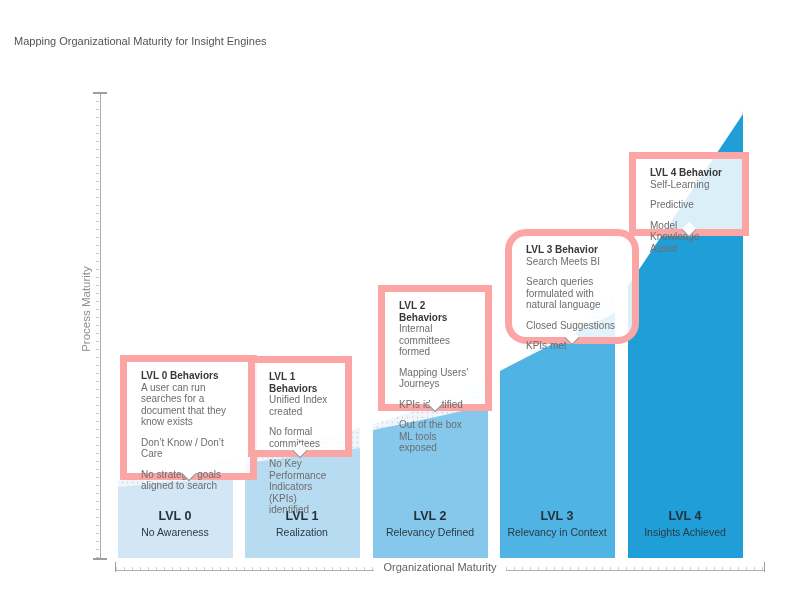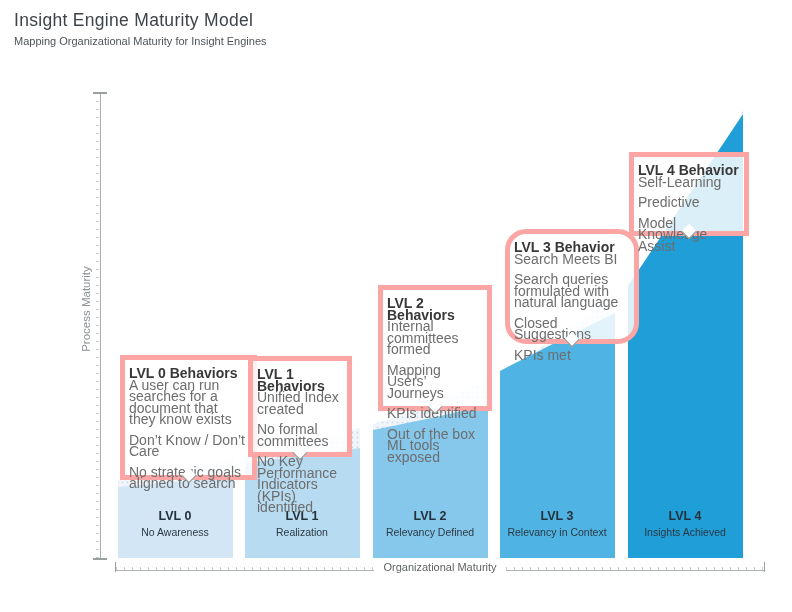--- a/index.html
+++ b/index.html
@@ -34,43 +34,42 @@
     background-image:
       linear-gradient(#adb3b0,#adb3b0),
       repeating-linear-gradient(90deg,#c9cecb 0 1px,transparent 1px 8px);
     background-size:100% 1px,100% 3px;
     background-position:left bottom,left top;
     background-repeat:no-repeat,repeat-x;}
   .x-label{font-size:11px;color:#5f6561;white-space:nowrap;padding-bottom:3px;}
   .haxis-capl,.haxis-capr{position:absolute;top:562px;width:1px;height:10px;background:#9aa09d;}
   .haxis-capl{left:115px;} .haxis-capr{left:764px;}
   
-  .callout{position:absolute;background:rgba(255,255,255,.84);border:5px solid #fca5a5;
-    padding:8px 4px;box-sizing:border-box;font-size:14px;line-height:11.5px;color:#6d6d6d;}
+  .callout{position:absolute;background:rgba(255,255,255,.84);border:7px solid #fca5a5;
+    padding:8px 14px;box-sizing:border-box;font-size:10px;line-height:11.5px;color:#6d6d6d;}
   .callout .bx-title{font-weight:bold;color:#383838;}
   .callout .item{margin-top:9px;}
   .callout .item.first{margin-top:0;}
   .notch{position:absolute;bottom:-6px;left:50%;width:10px;height:10px;
     transform:translateX(-50%) rotate(45deg);background:#fefefe;
     border-right:1px solid #8c8c8c;border-bottom:1px solid #8c8c8c;}
   #box0{left:120px;top:355px;width:137px;height:125px;}
   #box1{left:248px;top:356px;width:104px;height:101px;}
   #box2{left:378px;top:285px;width:114px;height:126px;}
   #box3{left:505px;top:229px;width:134px;height:115px;border-radius:21px;}
   #box4{left:629px;top:152px;width:120px;height:84px;}
   .bar-lvl{font-size:12.5px;font-weight:600;fill:#24313a;}
   .bar-sub{font-size:10.5px;font-weight:400;fill:#2c3942;}
   svg{position:absolute;left:0;top:0;}
 </style>
 </head>
 <body>
 
 <div class="stage">
 
-  <div class="hdr-title">Insight Engine Maturity Model</div>
   <div class="hdr-sub">Mapping Organizational Maturity for Insight Engines</div>
 
   <svg width="792" height="612" viewBox="0 0 792 612">
     <defs>
       <pattern id="dotpat" width="5" height="5" patternUnits="userSpaceOnUse">
         <rect width="5" height="5" fill="#f2f6fa"></rect>
         <circle cx="2.5" cy="2.5" r="0.9" fill="#c6dcee"></circle>
       </pattern>
     </defs>
 

